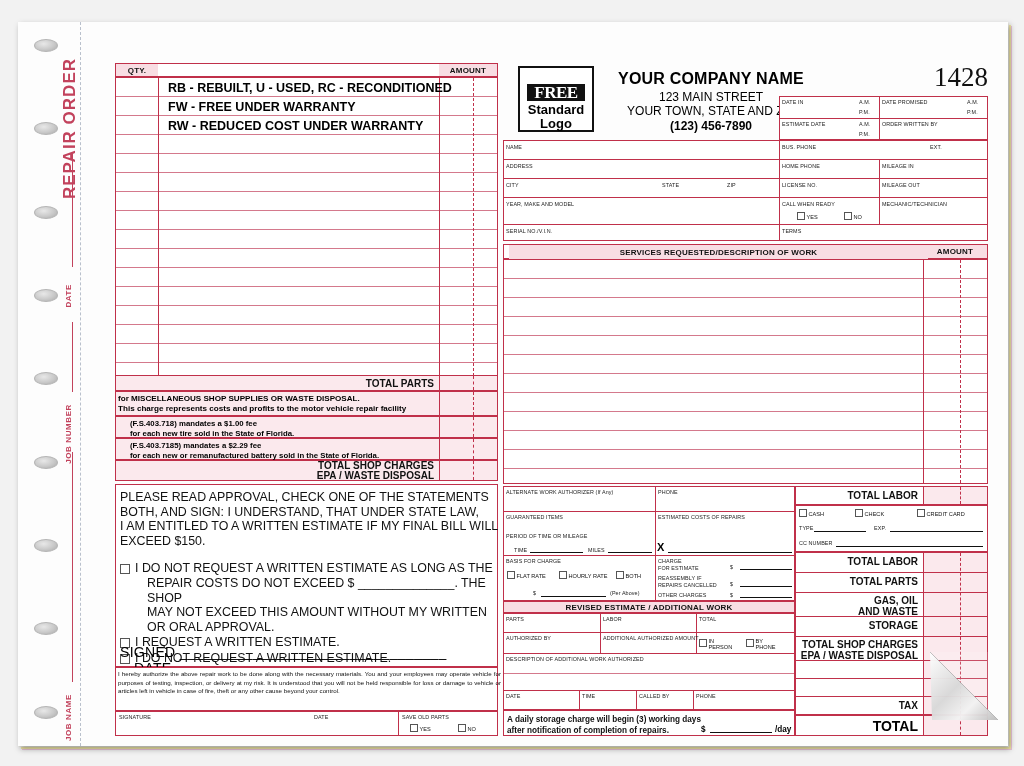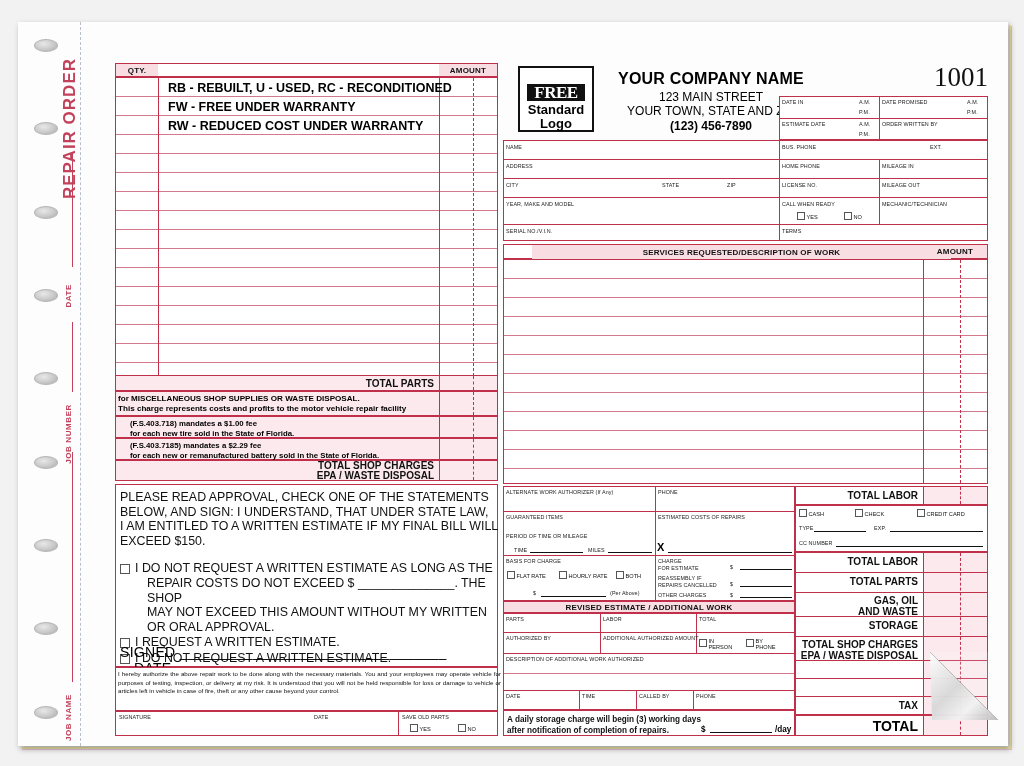--- a/index.html
+++ b/index.html
@@ -150,21 +150,21 @@
 
     <div id="logo-box">
       <div id="logo-free">FREE</div>
       <div id="logo-std">Standard</div>
       <div id="logo-logo">Logo</div>
     </div>
     <div id="co-name">YOUR COMPANY NAME</div>
     <div id="co-addr1">123 MAIN STREET</div>
     <div id="co-addr2">YOUR TOWN, STATE AND ZIP</div>
     <div id="co-phone">(123) 456-7890</div>
-    <div id="order-no">1001</div>
+    <div id="order-no">1428</div>
 
     <div class="box" style="left:97px; top:41px; width:383px; height:14px;"></div>
     <div class="hdr" style="position:absolute; left:98px; top:42px; width:42px; height:12px;">QTY.</div>
     <div class="hdr" style="position:absolute; left:421px; top:42px; width:58px; height:12px;">AMOUNT</div>
 
     <div class="box" style="left:97px; top:55px; width:383px; height:305px;"></div>
 
     <div class="rowline" style="left:98px; top:74px;  width:381px;"></div>
     <div class="rowline" style="left:98px; top:93px;  width:381px;"></div>
     <div class="rowline" style="left:98px; top:112px; width:381px;"></div>
@@ -223,21 +223,21 @@
     <div class="dash" style="left:455px; top:439px; height:19px;"></div>
     <div class="totlabel" style="left:220px; top:439px; width:196px; line-height:10px;">
       <div>TOTAL SHOP CHARGES</div>
       <div>EPA / WASTE DISPOSAL</div>
     </div>
 
     <div class="box" style="left:97px; top:462px; width:383px; height:183px;"></div>
 
     <div id="statement">
       <div class="sline">PLEASE READ APPROVAL, CHECK ONE OF THE STATEMENTS</div>
-      <div class="sline">BELOW, AND SIGN: I UNDERSTAND, THAT UNDER STATE LAW,</div>
+      <div class="sline">BOTH, AND SIGN: I UNDERSTAND, THAT UNDER STATE LAW,</div>
       <div class="sline">I AM ENTITLED TO A WRITTEN ESTIMATE IF MY FINAL BILL WILL</div>
       <div class="sline">EXCEED $150.</div>
 
       <div style="height:12px"></div>
 
       <div class="optrow">
         <span class="cb cb-lg"></span>
         <span>
           <span style="display:block">I DO NOT REQUEST A WRITTEN ESTIMATE AS LONG AS THE</span>
           <span style="display:block; padding-left:12px">REPAIR COSTS DO NOT EXCEED $ ______________. THE SHOP</span>
@@ -325,21 +325,21 @@
     <div class="cbwrap" style="left:826px; top:190px;">
       <span class="cb"></span>
       <span>NO</span>
     </div>
     <div class="cap" style="left:864px; top:179px;">MECHANIC/TECHNICIAN</div>
 
     <div class="cap" style="left:488px; top:206px;">SERIAL NO./V.I.N.</div>
     <div class="cap" style="left:764px; top:206px;">TERMS</div>
 
     <div class="box" style="left:485px; top:222px; width:485px; height:15px;"></div>
-    <div class="hdr" style="position:absolute; left:514px; top:223px; width:419px; height:15px;">SERVICES REQUESTED/DESCRIPTION OF WORK</div>
+    <div class="hdr" style="position:absolute; left:491px; top:223px; width:419px; height:15px;">SERVICES REQUESTED/DESCRIPTION OF WORK</div>
     <div class="hdr" style="position:absolute; left:905px; top:223px; width:64px; height:13px;">AMOUNT</div>
 
     <div class="box" style="left:485px; top:237px; width:485px; height:225px;"></div>
     <div class="rowline" style="left:486px; top:256px; width:483px;"></div>
     <div class="rowline" style="left:486px; top:275px; width:483px;"></div>
     <div class="rowline" style="left:486px; top:294px; width:483px;"></div>
     <div class="rowline" style="left:486px; top:313px; width:483px;"></div>
     <div class="rowline" style="left:486px; top:332px; width:483px;"></div>
     <div class="rowline" style="left:486px; top:351px; width:483px;"></div>
     <div class="rowline" style="left:486px; top:370px; width:483px;"></div>

